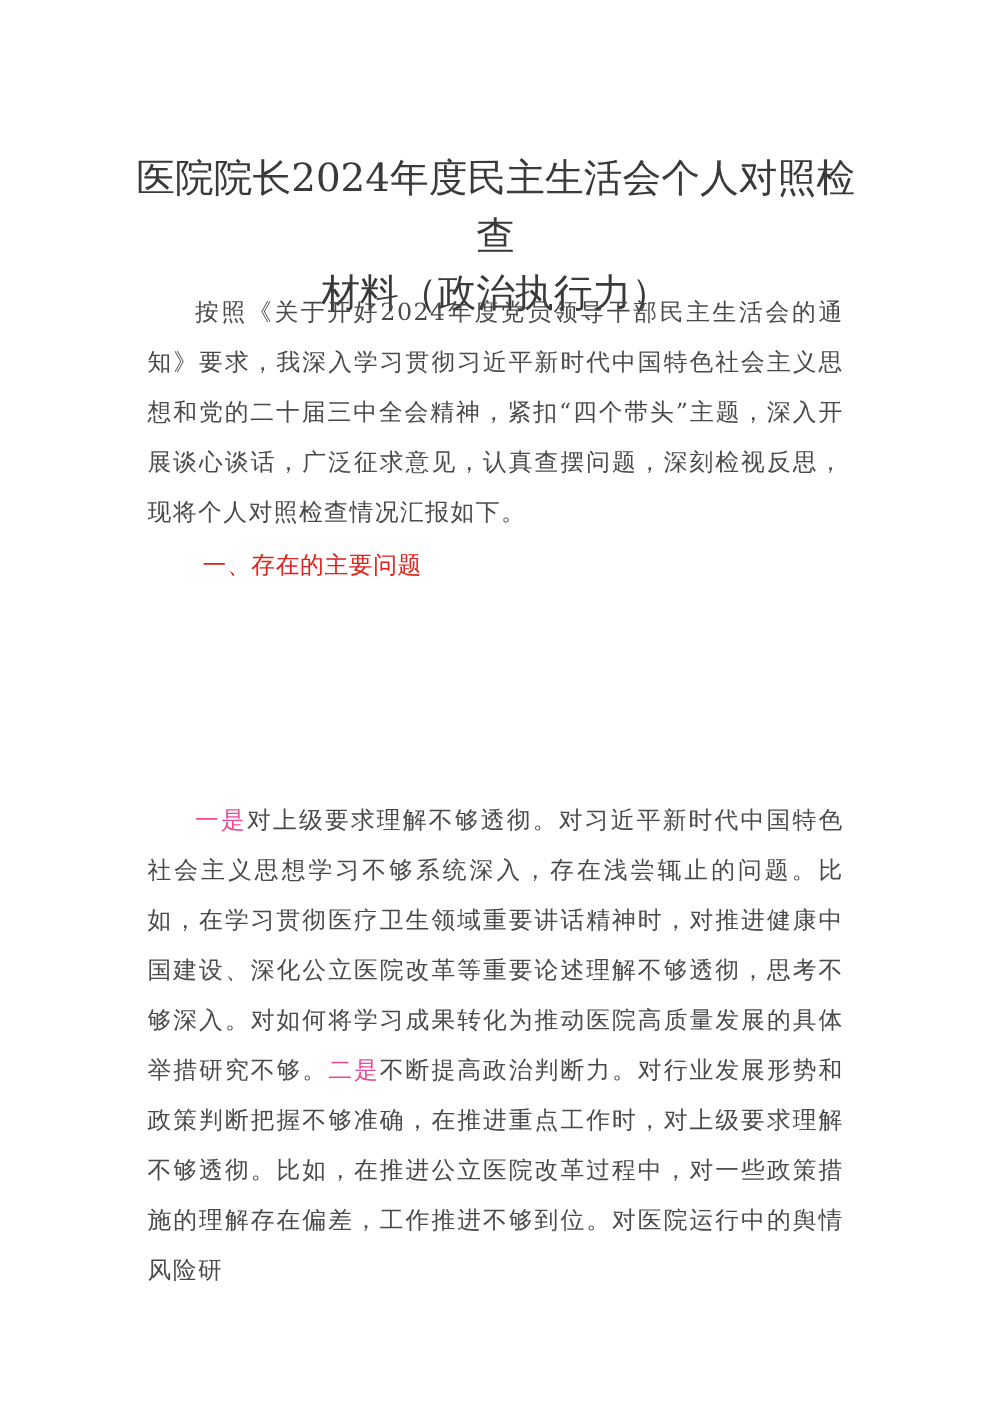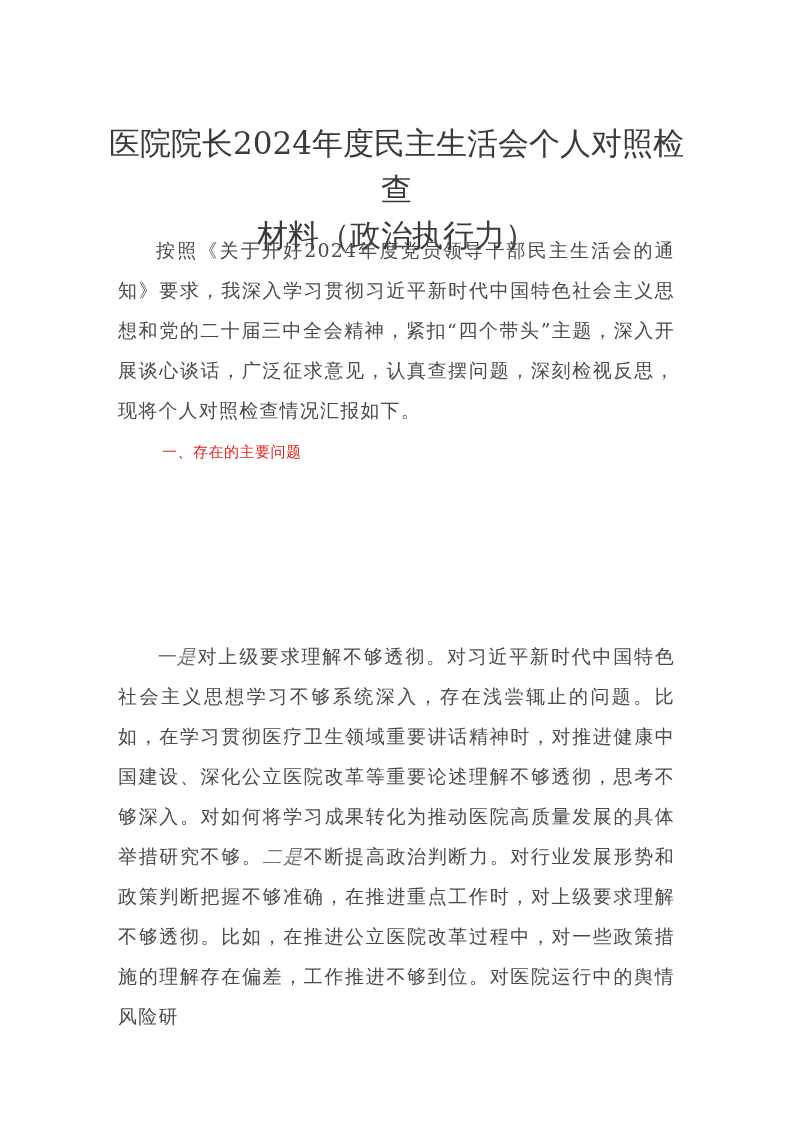--- a/index.html
+++ b/index.html
@@ -18,26 +18,26 @@
       position: absolute; left: 118px; width: 557px;
       font-size: 19px; line-height: 40px; color: #4a4a4a;
       text-align: justify; text-justify: inter-character;
       letter-spacing: 1.2px;
     }
     .p1 { top: 230px; }
     .para { margin: 0 0 0 0; text-indent: 2em; }
     .heading-red {
       position: absolute; left: 162px; top: 436px;
       font-family: "DejaVu Sans", "Liberation Sans", sans-serif;
-      font-size: 15px; line-height: 32px; color: #e0201a; letter-spacing: 0.5px;
+      font-size: 19px; line-height: 32px; color: #e0201a; letter-spacing: 0.5px;
     }
     .p2 { top: 480px; }
     .blue { color: #2b6cb0; }
     .p3 { top: 636px; }
-    .bold { font-weight: normal; color: #737373; font-style: italic; }
+    .bold { font-weight: normal; color: #ec4899; }
   </style>
 </head>
 <body>
 
 <div class="page">
   <div class="title">
     <div>医院院长2024年度民主生活会个人对照检查</div>
     <div>材料（政治执行力）</div>
   </div>
 

